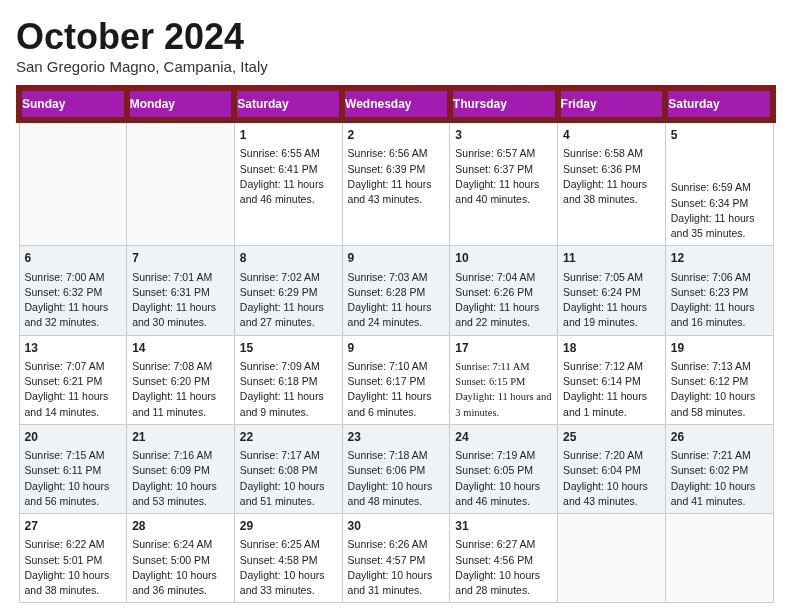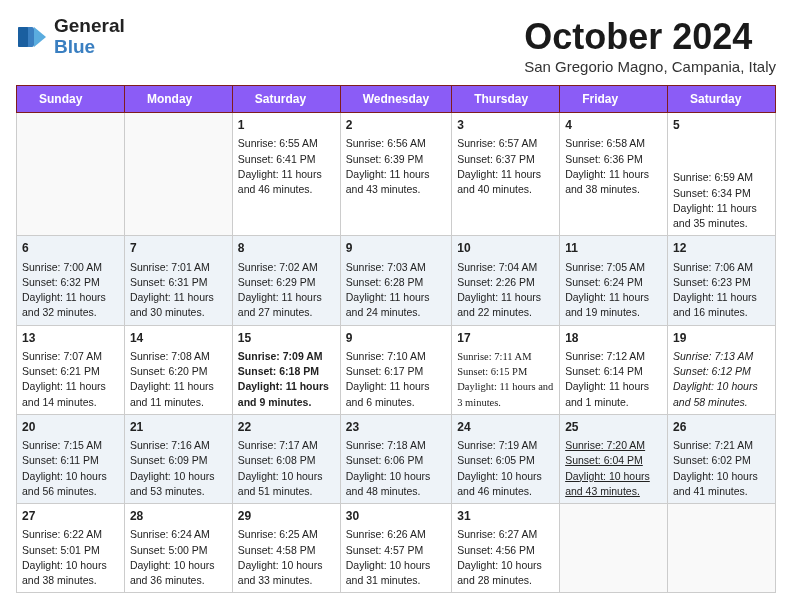--- a/index.html
+++ b/index.html
@@ -37,27 +37,27 @@
     .location-title {
       font-size: 15px;
       color: #333;
     }
     .calendar {
       width: 100%;
       border-collapse: collapse;
       font-size: 11px;
     }
     .calendar th {
-      background: #8b5cf6;
+      background: #a21caf;
       color: #fff;
       text-align: left;
-      padding: 6px 22px;
+      padding: 6px 0;
       font-size: 12px;
       font-weight: bold;
-      border: 1px solid #7f1d1d;
+      border: 6px solid #7f1d1d;
     }
     .calendar td {
       vertical-align: top;
       border: 1px solid #ccc;
       padding: 4px 5px;
       width: 108px;
       min-height: 80px;
       background: #fff;
       color: #222;
       line-height: 1.45;
@@ -76,33 +76,20 @@
       color: #222;
     }
     .stripe-row td {
       background: #eef3f8;
     }
   </style>
 </head>
 <body>
 
 <div class="header">
-  <div class="logo">
-    <div class="logo-row">
-      <svg width="36" height="36" viewBox="0 0 36 36">
-        <rect x="2" y="8" width="16" height="20" rx="2" fill="#3a7fc1"></rect>
-        <polygon points="18,8 30,18 18,28" fill="#5aacdf"></polygon>
-        <rect x="2" y="8" width="10" height="20" rx="1" fill="#1a5fa0"></rect>
-      </svg>
-      <div style="display:flex;flex-direction:column;margin-left:2px;">
-        <span style="font-size:19px;font-weight:bold;color:#222;line-height:1.1;">General</span>
-        <span style="font-size:19px;font-weight:bold;color:#3a7fc1;line-height:1.1;">Blue</span>
-      </div>
-    </div>
-  </div>
   <div class="title-block">
     <div class="month-title">October 2024</div>
     <div class="location-title">San Gregorio Magno, Campania, Italy</div>
   </div>
 </div>
 
 <table class="calendar">
   <thead>
     <tr>
     <th>Sunday</th>
@@ -170,21 +157,21 @@
         </td>
         <td>
           <span class="day-num">9</span>
           <div class="day-info" style="white-space: pre-line;">Sunrise: 7:03 AM
 Sunset: 6:28 PM
 Daylight: 11 hours and 24 minutes.</div>
         </td>
         <td>
           <span class="day-num">10</span>
           <div class="day-info" style="white-space: pre-line;">Sunrise: 7:04 AM
-Sunset: 2:26 PM
+Sunset: 6:26 PM
 Daylight: 11 hours and 22 minutes.</div>
         </td>
         <td>
           <span class="day-num">11</span>
           <div class="day-info" style="white-space: pre-line;">Sunrise: 7:05 AM
 Sunset: 6:24 PM
 Daylight: 11 hours and 19 minutes.</div>
         </td>
         <td>
           <span class="day-num">12</span>
@@ -201,21 +188,21 @@
 Daylight: 11 hours and 14 minutes.</div>
         </td>
         <td>
           <span class="day-num">14</span>
           <div class="day-info" style="white-space: pre-line;">Sunrise: 7:08 AM
 Sunset: 6:20 PM
 Daylight: 11 hours and 11 minutes.</div>
         </td>
         <td>
           <span class="day-num">15</span>
-          <div class="day-info" style="white-space: pre-line; font-weight: bold;">Sunrise: 7:09 AM
+          <div class="day-info" style="white-space: pre-line;">Sunrise: 7:09 AM
 Sunset: 6:18 PM
 Daylight: 11 hours and 9 minutes.</div>
         </td>
         <td>
           <span class="day-num">9</span>
           <div class="day-info" style="white-space: pre-line;">Sunrise: 7:10 AM
 Sunset: 6:17 PM
 Daylight: 11 hours and 6 minutes.</div>
         </td>
         <td>
@@ -225,21 +212,21 @@
 Daylight: 11 hours and 3 minutes.</div>
         </td>
         <td>
           <span class="day-num">18</span>
           <div class="day-info" style="white-space: pre-line;">Sunrise: 7:12 AM
 Sunset: 6:14 PM
 Daylight: 11 hours and 1 minute.</div>
         </td>
         <td>
           <span class="day-num">19</span>
-          <div class="day-info" style="white-space: pre-line; font-style: italic;">Sunrise: 7:13 AM
+          <div class="day-info" style="white-space: pre-line;">Sunrise: 7:13 AM
 Sunset: 6:12 PM
 Daylight: 10 hours and 58 minutes.</div>
         </td>
       </tr>
       <tr class="stripe-row">
         <td>
           <span class="day-num">20</span>
           <div class="day-info" style="white-space: pre-line;">Sunrise: 7:15 AM
 Sunset: 6:11 PM
 Daylight: 10 hours and 56 minutes.</div>
@@ -263,21 +250,21 @@
 Daylight: 10 hours and 48 minutes.</div>
         </td>
         <td>
           <span class="day-num">24</span>
           <div class="day-info" style="white-space: pre-line;">Sunrise: 7:19 AM
 Sunset: 6:05 PM
 Daylight: 10 hours and 46 minutes.</div>
         </td>
         <td>
           <span class="day-num">25</span>
-          <div class="day-info" style="white-space: pre-line; text-decoration: underline;">Sunrise: 7:20 AM
+          <div class="day-info" style="white-space: pre-line;">Sunrise: 7:20 AM
 Sunset: 6:04 PM
 Daylight: 10 hours and 43 minutes.</div>
         </td>
         <td>
           <span class="day-num">26</span>
           <div class="day-info" style="white-space: pre-line;">Sunrise: 7:21 AM
 Sunset: 6:02 PM
 Daylight: 10 hours and 41 minutes.</div>
         </td>
       </tr>

